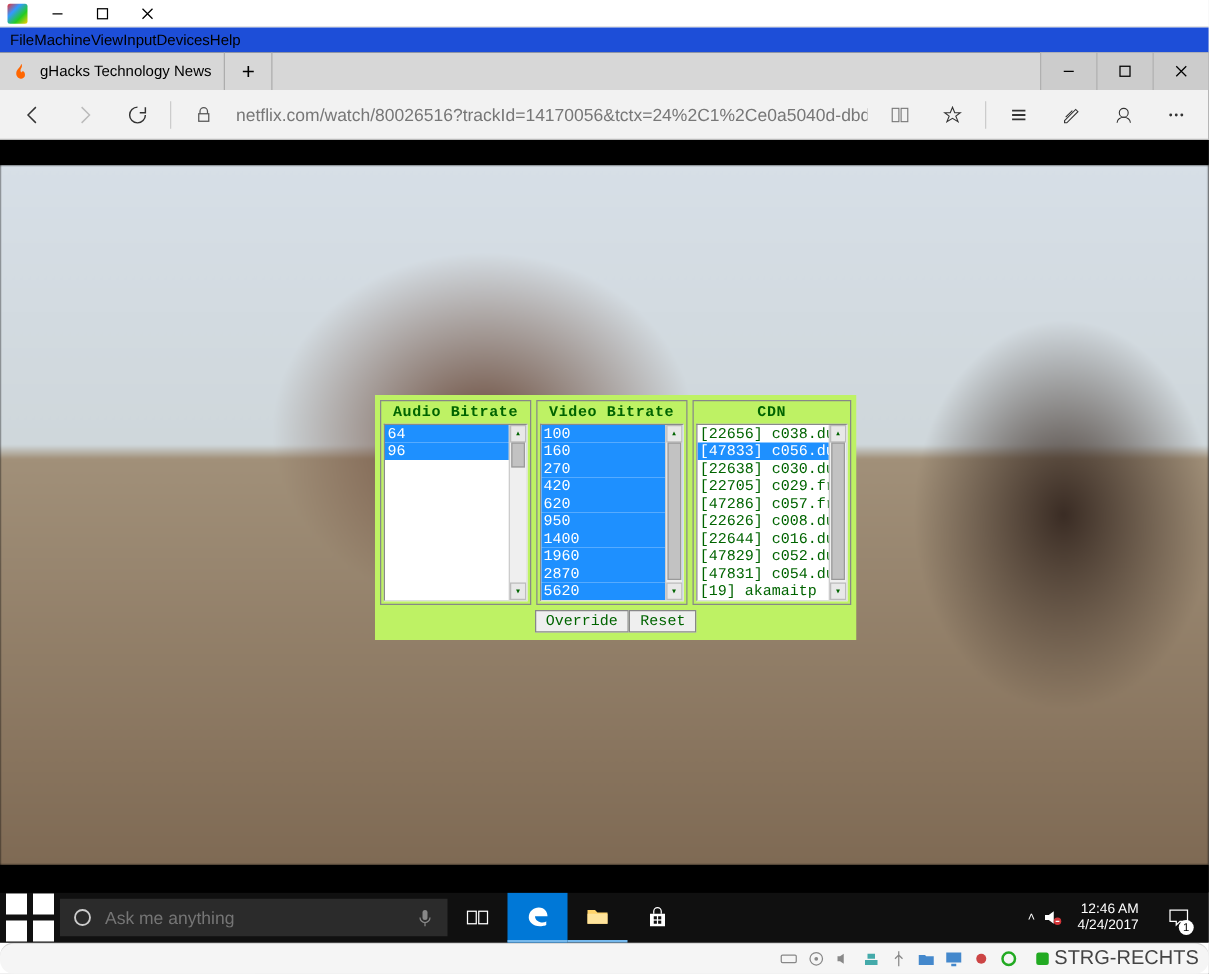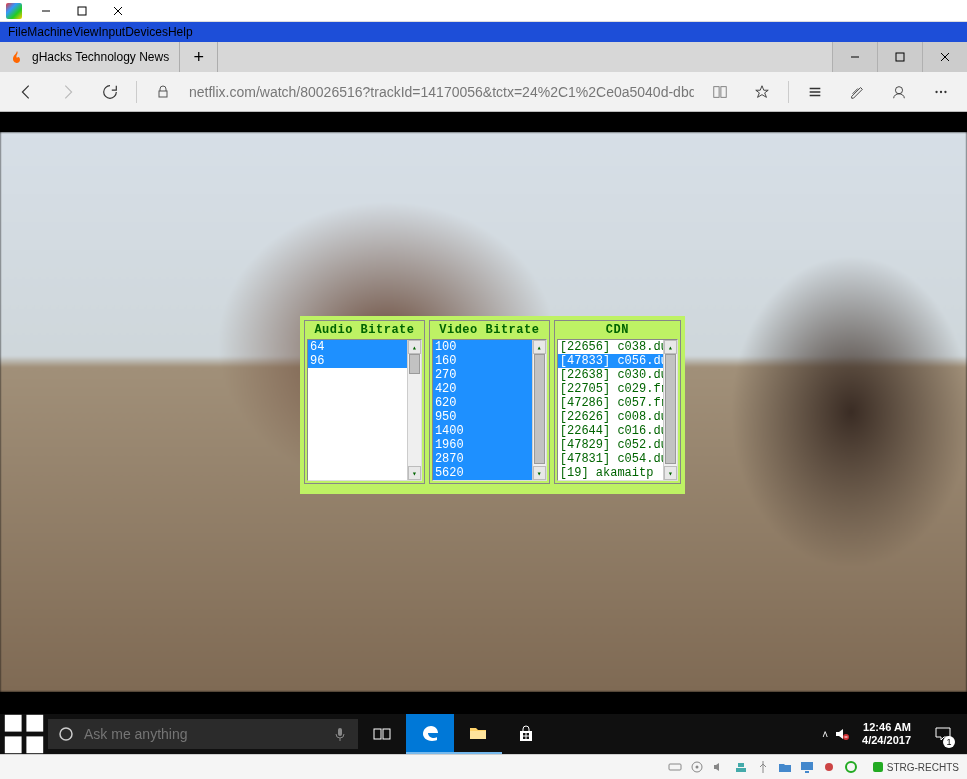--- a/index.html
+++ b/index.html
@@ -77,26 +77,26 @@
   .taskbar .start { width:48px; height:40px; display:flex;align-items:center;justify-content:center; }
   .searchbox { display:flex; align-items:center; background:#2b2b2b; height:30px; width:310px; padding:0 10px; color:#bbb; gap:10px;}
   .searchbox input { flex:1; background:transparent; border:none; color:#ccc; font-size:14px; outline:none;}
   .searchbox .mic { width:16px; }
   .task-icon { width:48px; height:40px; display:flex;align-items:center;justify-content:center;}
   .task-icon svg { width:20px; height:20px; }
   .task-icon.edge { background:#0078d7; }
   .task-icon.active-ind { border-bottom:2px solid #76b9ed; }
   .tray { margin-left:auto; display:flex; align-items:center; height:40px; gap:6px; padding:0 4px;}
   .tray .tri { font-size:10px; }
-  .tray .clock { font-size:11px; text-align:right; line-height:13px; padding:0 6px;font-weight:bold;}
+  .tray .clock { font-size:11px; text-align:right; line-height:13px; padding:0 6px;}
   .tray .notif { width:40px; height:40px; display:flex; align-items:center; justify-content:center; position:relative;}
   .tray .notif .badge { position:absolute; bottom:6px; right:8px; background:#fff; color:#000; font-size:9px; border-radius:7px; width:12px; height:12px; display:flex;align-items:center;justify-content:center;}
 
   
-  .vb-status { height: 25px; background:#f5f5f5; border-top:1px solid #d0d0d0; display:flex; align-items:center; justify-content:flex-end; padding:0 8px; gap:6px; font-size:10px; color:#444;}
+  .vb-status { height: 25px; background:#f5f5f5; border-top:1px solid #d0d0d0; display:flex; align-items:center; justify-content:flex-end; padding:0 8px; gap:6px; font-size:16px; color:#444;border-radius:11px;}
   .vb-status .sicon { width:16px; height:16px; display:flex;align-items:center;justify-content:center;}
   .vb-status .hostkey { display:flex; align-items:center; gap:4px; margin-left:8px;}
   .vb-status .hostkey .kicon { width:10px; height:10px; background:#2a2; border-radius:2px; }
 
   svg { display:block; }
 </style>
 </head>
 <body>
 
 <div class="vb-titlebar">
@@ -277,20 +277,24 @@
               <div class="row">[47831] c054.dus</div>
               <div class="row">[19] akamaitp</div>
               <div class="scrollbar">
                 <div class="scroll-btn up">▴</div>
                 <div class="scroll-thumb" style="top:14px;height:110px;"></div>
                 <div class="scroll-btn dn">▾</div>
               </div>
           </div>
         </div>
       </div>
+      <div class="overlay-buttons">
+        <button>Override</button>
+        <button>Reset</button>
+      </div>
     </div>
   </div>
 
   <div class="taskbar">
     <div class="start">
       <svg viewBox="0 0 20 20">
           <rect x="2" y="2" width="7" height="7" fill="#fff"></rect>
           <rect x="11" y="2" width="7" height="7" fill="#fff"></rect>
           <rect x="2" y="11" width="7" height="7" fill="#fff"></rect>
           <rect x="11" y="11" width="7" height="7" fill="#fff"></rect>

